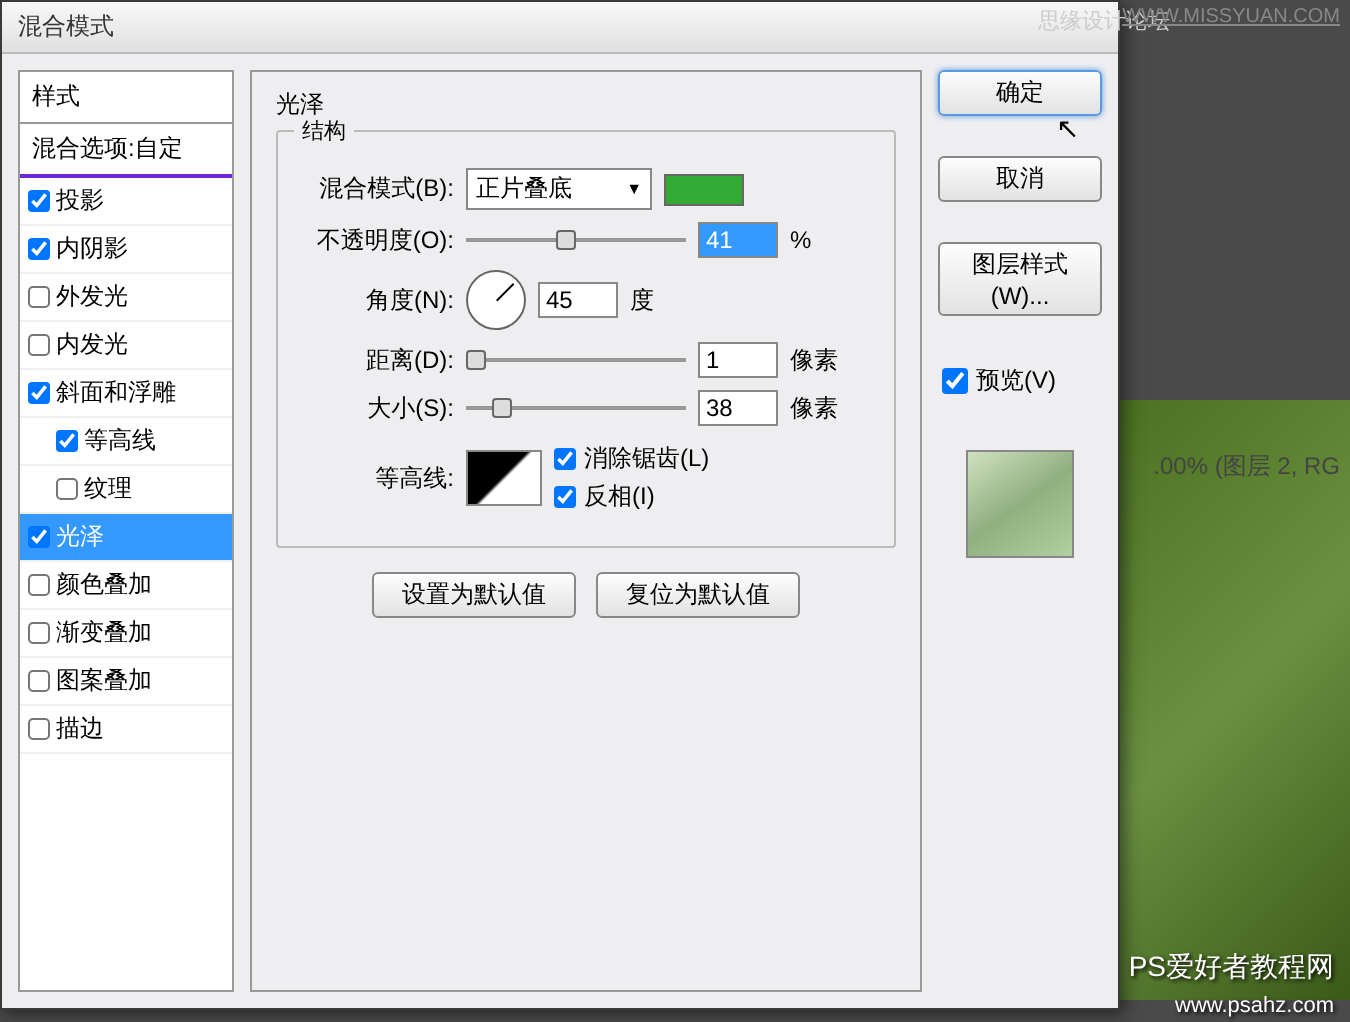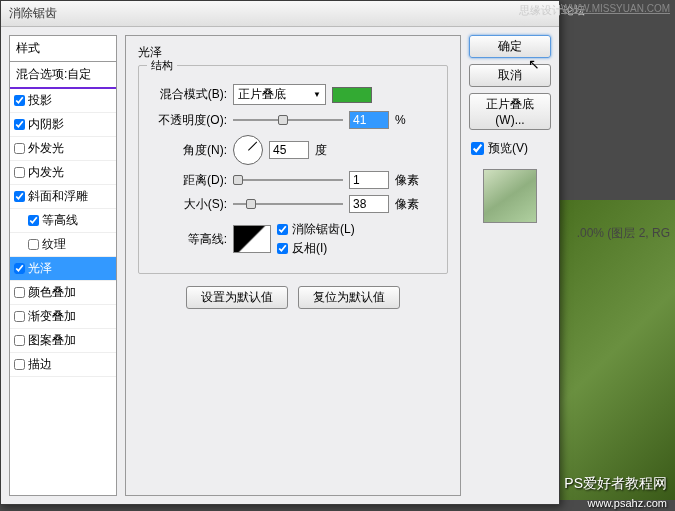--- a/index.html
+++ b/index.html
@@ -42,40 +42,40 @@
 .num-input.sel { background: #3399ff; color: #fff; }
 .unit { font-size: 12px; }
 .angle-dial { width: 30px; height: 30px; border: 1px solid #666; border-radius: 50%; background: #fff; position: relative; }
 .angle-hand { position: absolute; left: 50%; top: 50%; width: 12px; height: 1px; background: #000; transform-origin: 0 0; transform: rotate(-45deg); }
 .contour { width: 38px; height: 28px; border: 1px solid #888; background: linear-gradient(135deg, #000 0%, #000 48%, #fff 52%, #fff 100%); }
 .chk-row { display: flex; align-items: center; gap: 4px; margin: 2px 0; }
 .chk-row input { width: 11px; height: 11px; }
 .btn-row { display: flex; gap: 10px; justify-content: center; margin-top: 12px; }
 .ps-btn { background: linear-gradient(#fdfdfd, #e2e2e2); border: 1px solid #888; border-radius: 3px; padding: 2px 14px; cursor: default; min-width: 80px; text-align: center; }
 
-.right-panel { width: 82px; display: flex; flex-direction: column; gap: 6px; align-items: stretch; }
+.right-panel { width: 82px; display: flex; flex-direction: column; gap: 20px; align-items: stretch; }
 .right-btn { background: linear-gradient(#fdfdfd, #e2e2e2); border: 1px solid #888; border-radius: 3px; padding: 2px 4px; text-align: center; cursor: default; }
 .right-btn.primary { border: 1px solid #5a9ae0; box-shadow: 0 0 3px #5a9ae0; }
 .cursor { position: absolute; left: 528px; top: 56px; z-index: 50; font-size: 14px; color: #000; }
 .preview-chk { display: flex; align-items: center; gap: 4px; margin-top: 4px; padding-left: 2px; }
 .preview-box { width: 54px; height: 54px; border: 1px solid #888; background: linear-gradient(145deg, #d0e0c0, #90b080, #b0d0a0); margin: 6px auto; }
 </style>
 </head>
 <body>
 
 <div class="bg-image"></div>
 <div class="bg-title">.00% (图层 2, RG</div>
 <div class="watermark3">思缘设计论坛</div>
 <div class="watermark4">WWW.MISSYUAN.COM</div>
 <div class="watermark1">PS爱好者教程网</div>
 <div class="watermark2">www.psahz.com</div>
 
 <div class="dialog">
   <div class="titlebar">
-    <span class="titlebar-text">消除锯齿</span>
+    <span class="titlebar-text">混合模式</span>
   </div>
   <div class="content">
     <div class="left-panel">
       <div class="left-header">样式</div>
       <div class="left-subheader">混合选项:自定</div>
       <div class="style-list" id="style-list">
           <div class="style-item">
             <input type="checkbox" checked="" style="">
             <span>投影</span>
           </div>
@@ -197,21 +197,21 @@
 
       <div class="btn-row">
         <div class="ps-btn">设置为默认值</div>
         <div class="ps-btn">复位为默认值</div>
       </div>
     </div>
 
     <div class="right-panel">
       <div class="right-btn primary">确定</div>
       <div class="right-btn">取消</div>
-      <div class="right-btn">正片叠底(W)...</div>
+      <div class="right-btn">图层样式(W)...</div>
       <div class="preview-chk">
         <input type="checkbox" checked="" style="">
         <span>预览(V)</span>
       </div>
       <div class="preview-box"></div>
     </div>
   </div>
 </div>
 
 <div class="cursor">↖</div>

